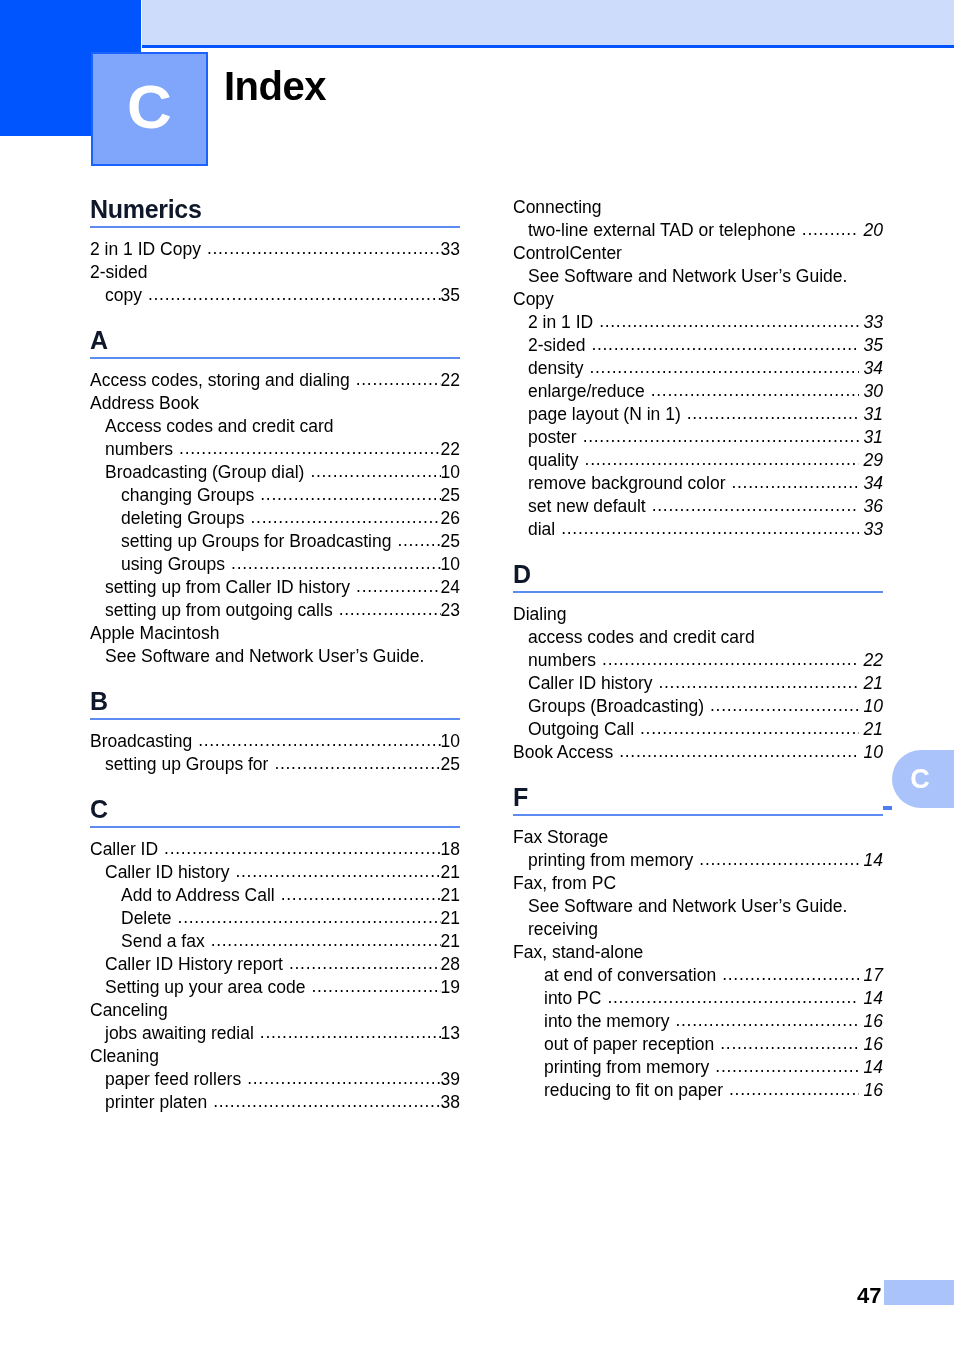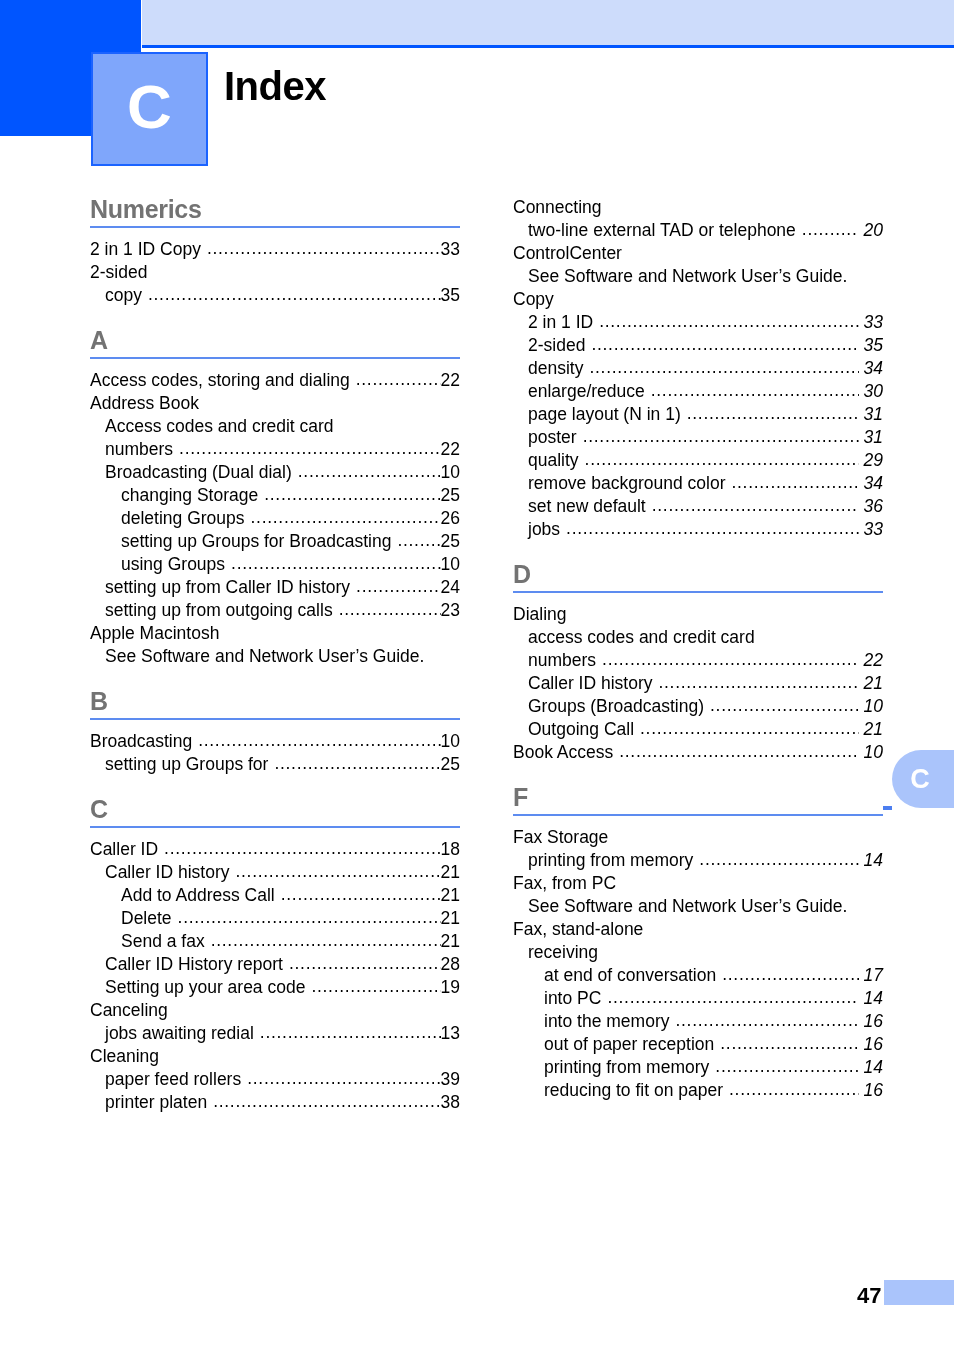--- a/index.html
+++ b/index.html
@@ -80,21 +80,21 @@
     width: 794px;
     display: flex;
     gap: 53px;
   }
   .column { width: 370px; }
 
   .section { margin: 0; }
   .section + .section { margin-top: 20px; }
 
   .section-letter {
-    color: #737373;
+    color: #0f172a;
     font-size: 25px;
     font-weight: bold;
     line-height: 27px;
     letter-spacing: -0.3px;
   }
   .section-rule {
     height: 2px;
     background: #5d8cf0;
     margin-top: 3px;
     margin-bottom: 10px;
@@ -180,26 +180,26 @@
           </div>
           <div class="entry lvl1 noleader">
             <span class="label">Access codes and credit card</span>
           </div>
           <div class="entry lvl1">
             <span class="label">numbers</span>
             <span class="leader"></span>
             <span class="pagenum">22</span>
           </div>
           <div class="entry lvl1">
-            <span class="label">Broadcasting (Dual dial)</span>
+            <span class="label">Broadcasting (Group dial)</span>
             <span class="leader"></span>
             <span class="pagenum">10</span>
           </div>
           <div class="entry lvl2">
-            <span class="label">changing Storage</span>
+            <span class="label">changing Groups</span>
             <span class="leader"></span>
             <span class="pagenum">25</span>
           </div>
           <div class="entry lvl2">
             <span class="label">deleting Groups</span>
             <span class="leader"></span>
             <span class="pagenum">26</span>
           </div>
           <div class="entry lvl2">
             <span class="label">setting up Groups for Broadcasting</span>
@@ -367,21 +367,21 @@
             <span class="label">remove background color</span>
             <span class="leader"></span>
             <span class="pagenum">34</span>
           </div>
           <div class="entry lvl1">
             <span class="label">set new default</span>
             <span class="leader"></span>
             <span class="pagenum">36</span>
           </div>
           <div class="entry lvl1">
-            <span class="label">jobs</span>
+            <span class="label">dial</span>
             <span class="leader"></span>
             <span class="pagenum">33</span>
           </div>
         </div>
       </div>
       <div class="section">
         <div class="section-letter">D</div>
         <div class="section-rule"></div>
         <div class="entries">
           <div class="entry lvl0 noleader">
@@ -428,25 +428,25 @@
             <span class="label">printing from memory</span>
             <span class="leader"></span>
             <span class="pagenum">14</span>
           </div>
           <div class="entry lvl0 noleader">
             <span class="label">Fax, from PC</span>
           </div>
           <div class="entry lvl1 noleader">
             <span class="label">See Software and Network User’s Guide.</span>
           </div>
+          <div class="entry lvl1 noleader">
+            <span class="label">receiving</span>
+          </div>
           <div class="entry lvl0 noleader">
             <span class="label">Fax, stand-alone</span>
-          </div>
-          <div class="entry lvl1 noleader">
-            <span class="label">receiving</span>
           </div>
           <div class="entry lvl2">
             <span class="label">at end of conversation</span>
             <span class="leader"></span>
             <span class="pagenum">17</span>
           </div>
           <div class="entry lvl2">
             <span class="label">into PC</span>
             <span class="leader"></span>
             <span class="pagenum">14</span>

